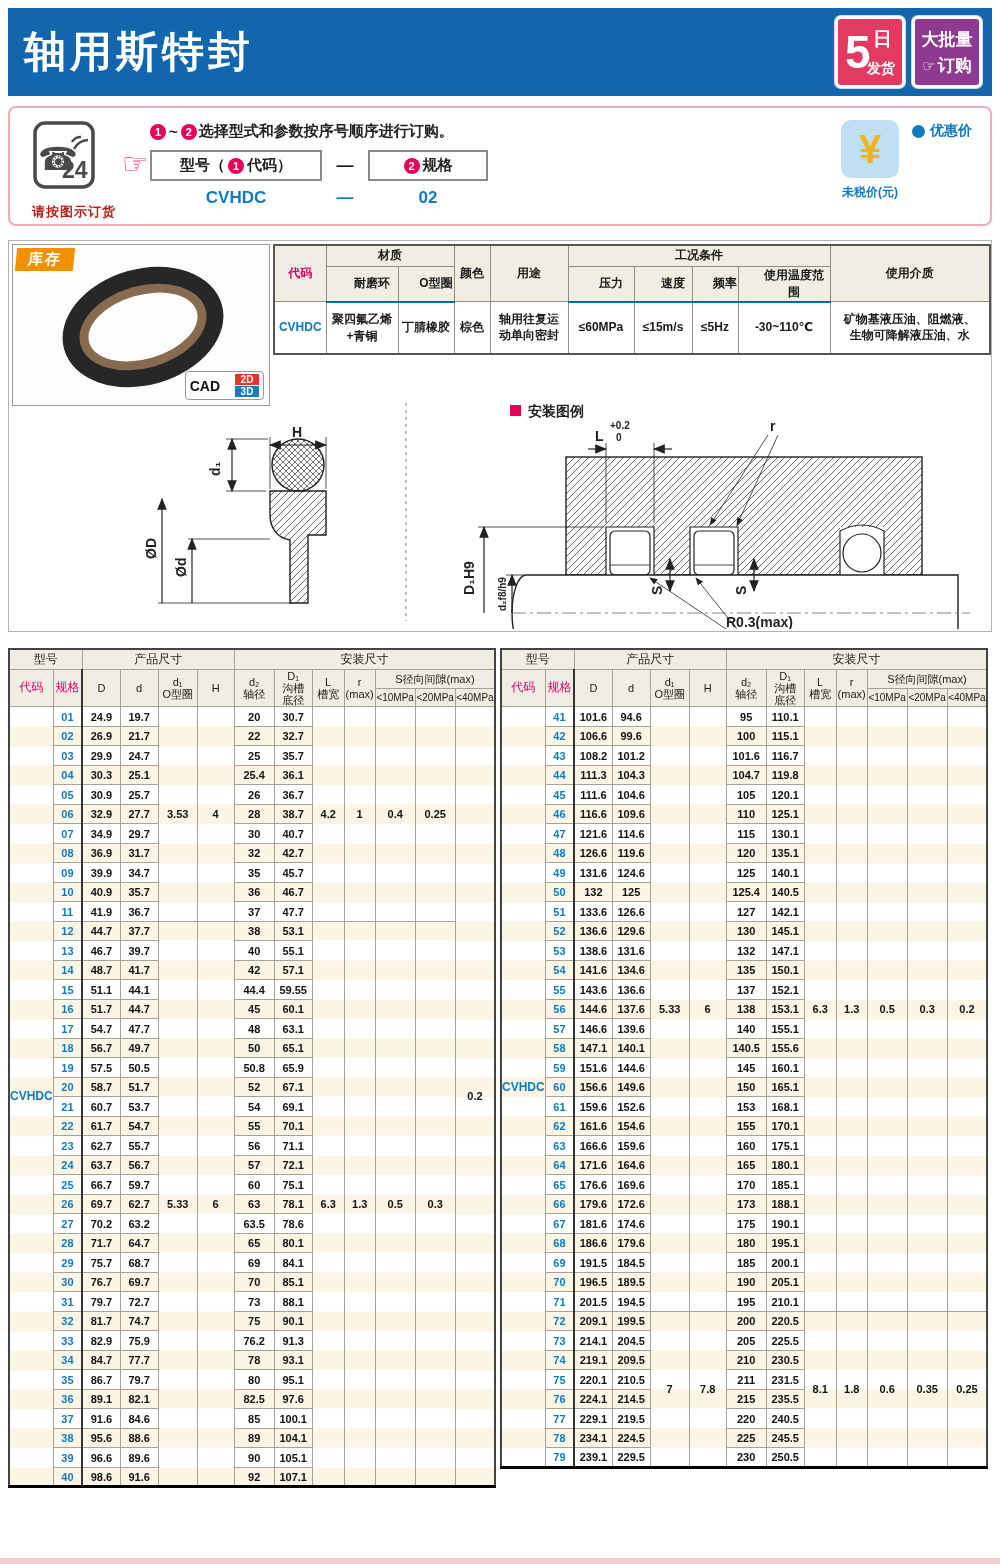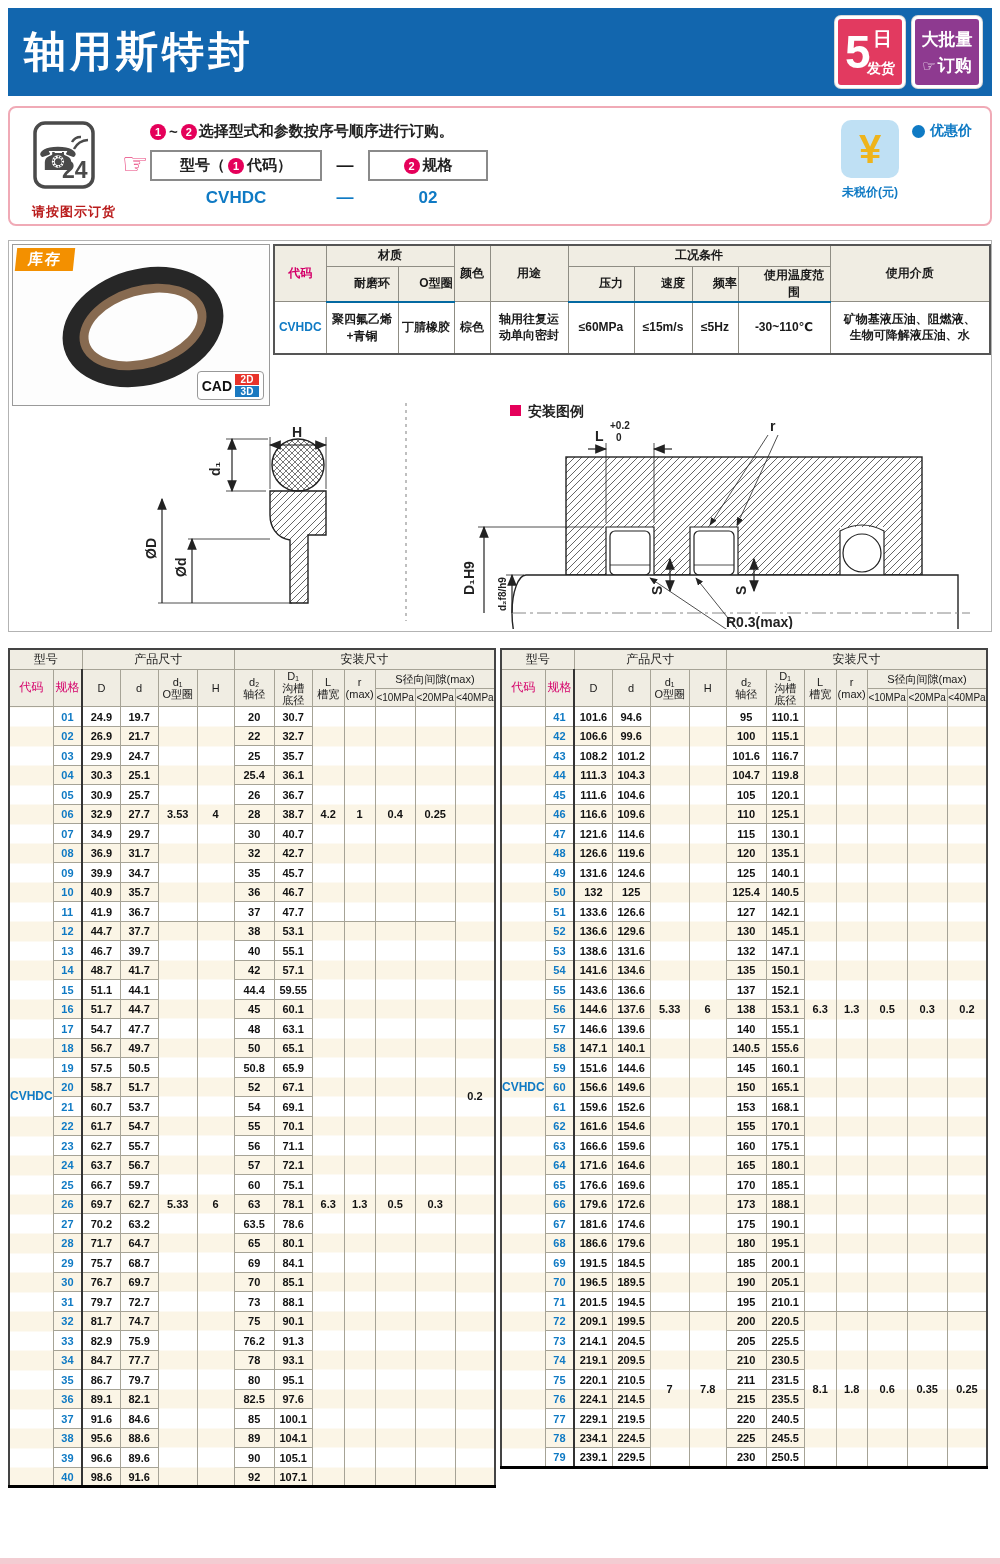--- a/index.html
+++ b/index.html
@@ -50,21 +50,21 @@
   .promo-table { border-collapse:collapse; margin-top:5px; }
   .promo-table td { border:1px solid #9a9a9a; font-size:12px; padding:2px 7px; text-align:center; }
   .promo-table td.plab { background:#e6e6e6; font-weight:bold; }
 
   
   .main-box { position:absolute; left:8px; top:240px; width:984px; height:392px; border:1px solid #b3b3b3; background:#fff; }
   .product-box { position:absolute; left:3px; top:3px; width:258px; height:162px; border:1px solid #9a9a9a; background:#fdfdfd; }
   .stock-badge { position:absolute; left:3px; top:3px; background:#f39000; color:#fff; font-size:15px; font-weight:bold; padding:2px 12px; transform:skewX(-6deg); letter-spacing:2px; }
   .ring-outer { position:absolute; left:48px; top:24px; width:164px; height:116px; border:19px solid #272727; border-radius:50%; transform:rotate(-16deg); }
   .ring-inner { position:absolute; left:-2px; top:-2px; right:-2px; bottom:-2px; border:9px solid #876a50; border-radius:50%; }
-  .cad-badge { position:absolute; right:5px; bottom:5px; display:flex; align-items:center; gap:3px; border:1px solid #999; border-radius:4px; background:#fff; padding:2px 4px; }
+  .cad-badge { position:absolute; right:5px; bottom:5px; display:flex; align-items:center; gap:15px; border:1px solid #999; border-radius:4px; background:#fff; padding:2px 4px; }
   .cad-txt { font-size:14px; font-weight:bold; color:#111; }
   .cad-chips { display:flex; flex-direction:column; gap:1px; }
   .cad-chip { width:24px; font-size:10px; font-weight:bold; color:#fff; text-align:center; line-height:11px; }
   .chip2d { background:#e8332a; } .chip3d { background:#1b79c0; }
 
   .spec-table { position:absolute; left:264px; top:3px; width:716px; border-collapse:collapse; table-layout:fixed; }
   .spec-table th, .spec-table td { border:1px solid #8f8d84; text-align:center; vertical-align:middle; }
   .spec-table th { background:#f0ede3; font-size:12px; font-weight:bold; height:21px; }
   .spec-table td { font-size:12px; font-weight:bold; height:52px; white-space:pre-line; line-height:1.35; }
   .spec-table { border:2px solid #555; }

